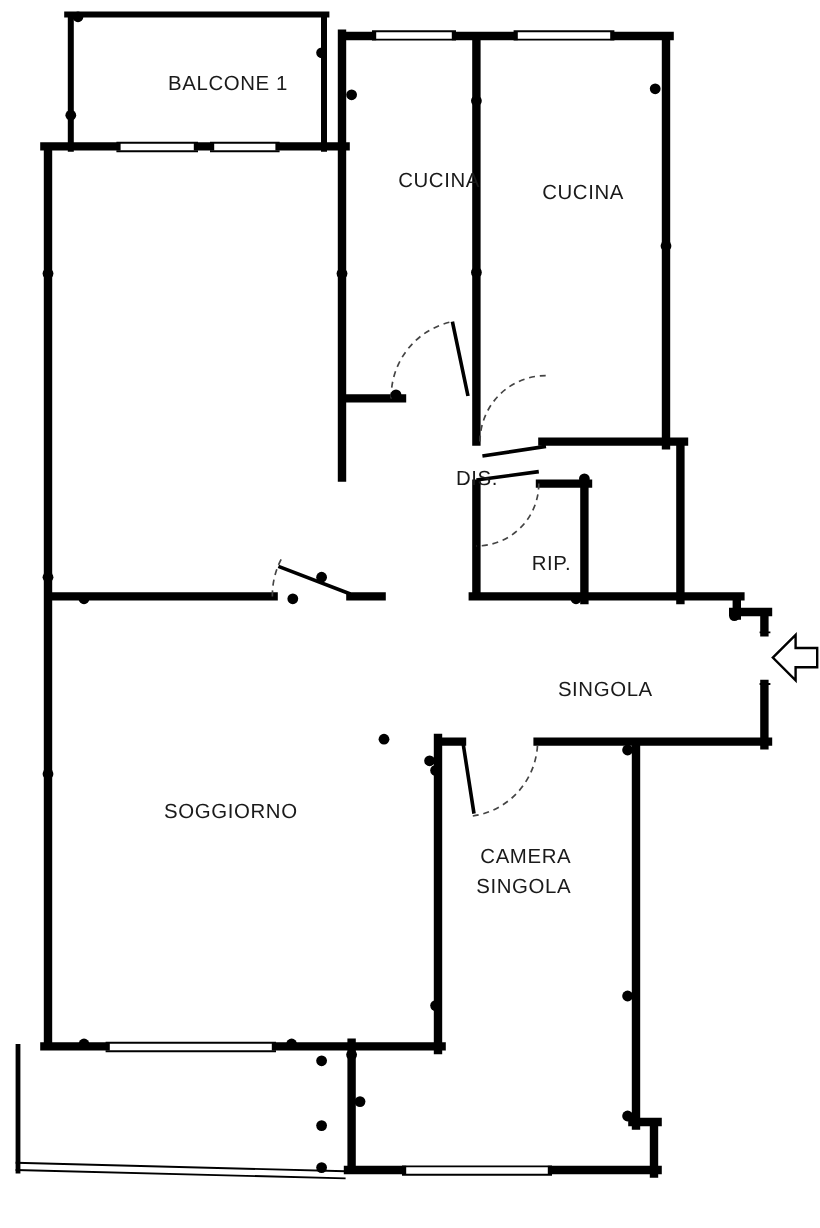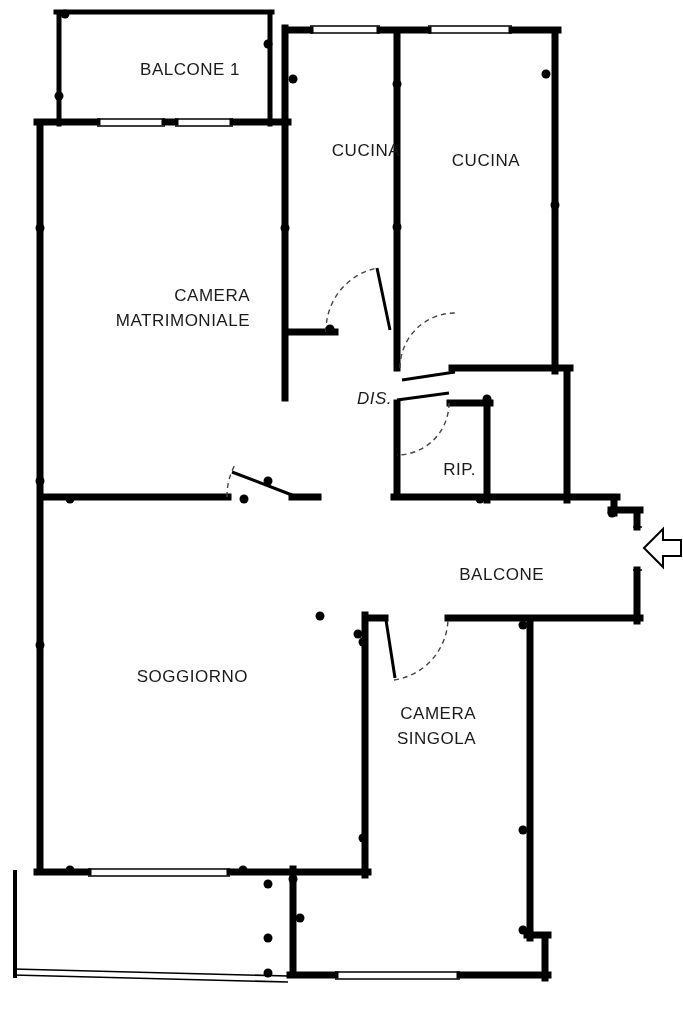--- a/index.html
+++ b/index.html
@@ -148,26 +148,25 @@
 
     <polygon class="arrow" points="644,548 663,529 663,540 681,540 681,556 663,556 663,567"></polygon>
   </svg>
 
   <div class="lbl" style="left:105px; top:58px; width:135px;">BALCONE 1</div>
 
   <div class="lbl" style="left:316px; top:139px; width:84px;">CUCINA</div>
 
   <div class="lbl" style="left:424px; top:149px; width:96px;">CUCINA</div>
 
-  <div class="lbl" style="left:78px; top:284px; width:172px;">CAMERA MATRIMONIALE</div>
 
-  <div class="lbl" style="left:340px; top:387px; width:52px;font-style:italic;">DIS.</div>
+  <div class="lbl" style="left:363px; top:387px; width:52px;">DIS.</div>
 
   <div class="lbl" style="left:424px; top:458px; width:52px;">RIP.</div>
 
-  <div class="lbl" style="left:430px; top:563px; width:114px;">BALCONE</div>
+  <div class="lbl" style="left:430px; top:563px; width:114px;">SINGOLA</div>
 
   <div class="lbl" style="left:112px; top:665px; width:136px;">SOGGIORNO</div>
 
   <div class="lbl" style="left:374px; top:702px; width:102px;">CAMERA SINGOLA</div>
 
 
 </div>
 
 </body></html>

